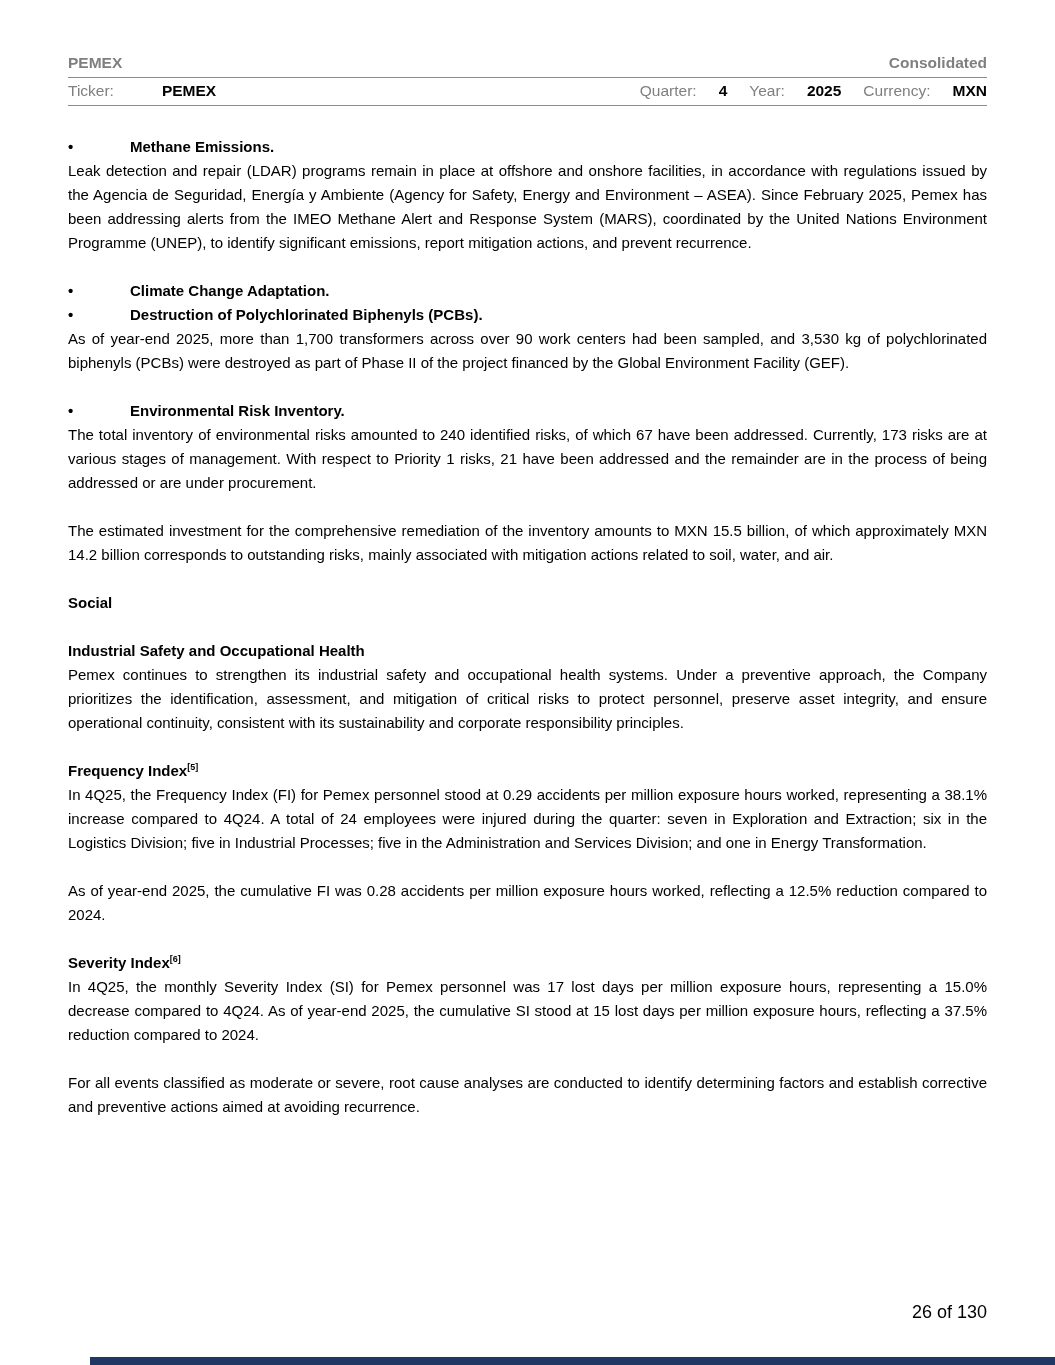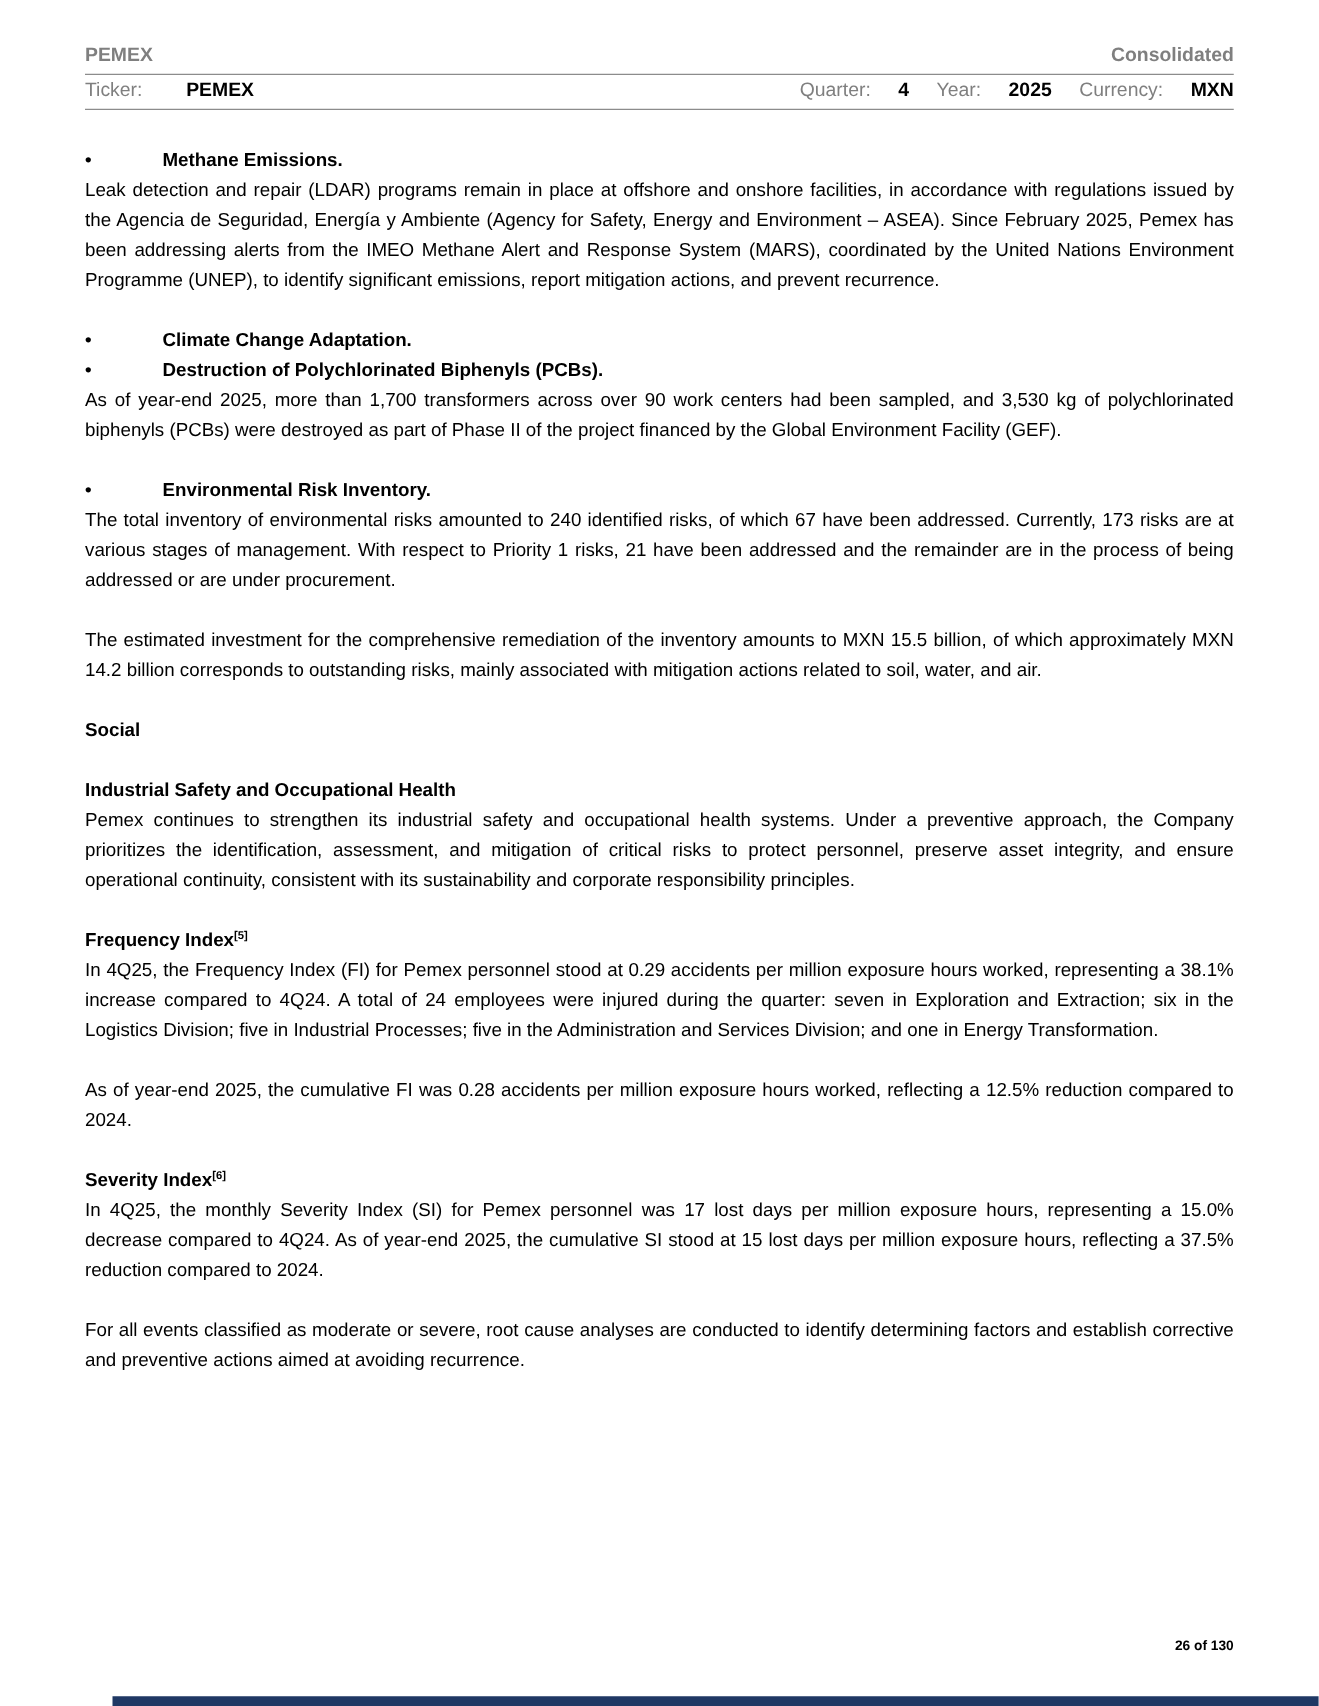--- a/index.html
+++ b/index.html
@@ -5,21 +5,21 @@
   * { margin: 0; padding: 0; box-sizing: border-box; }
   html, body { background: #ffffff; }
   body {
     width: 1055px;
     height: 1365px;
     position: relative;
     font-family: "Liberation Sans", sans-serif;
     color: #000000;
     overflow: hidden;
   }
-  .page { padding: 36px 68px 0 68px; }
+  .page { padding: 54px 68px 0 68px; }
 
   
   .hdr-row1 {
     display: flex;
     justify-content: space-between;
     align-items: baseline;
     font-size: 15.5px;
     font-weight: bold;
     color: #7f7f7f;
     padding-bottom: 5px;
@@ -27,21 +27,21 @@
   }
   .hdr-row2 {
     display: flex;
     justify-content: space-between;
     align-items: baseline;
     font-size: 15.5px;
     color: #7f7f7f;
     padding: 4px 0 5px 0;
     border-bottom: 1px solid #8c8c8c;
   }
-  .hdr-left  { display: flex; align-items: flex-end; column-gap: 35px; }
+  .hdr-left  { display: flex; align-items: flex-end; column-gap: 48px; }
   .hdr-right { display: flex; align-items: flex-start; column-gap: 22px; }
   .hdr-label { color: #7f7f7f; font-weight: normal; }
   .hdr-value { color: #000000; font-weight: 600; }
 
   
   main { margin-top: 29px; font-size: 15px; line-height: 24px; }
   .para {
     text-align: justify;
     margin-bottom: 24px;
     color: #000000;
@@ -55,23 +55,22 @@
     vertical-align: super;
     line-height: 0;
     font-weight: bold;
   }
 
   
   .page-number {
     position: absolute;
     right: 68px;
     bottom: 42px;
-    font-size: 11px;
+    font-size: 18px;
     color: #000000;
-    font-weight: bold;
   }
   .bottom-bar {
     position: absolute;
     left: 90px;
     right: 0;
     bottom: 0;
     height: 8px;
     background: #1f3864;
   }
 </style>

